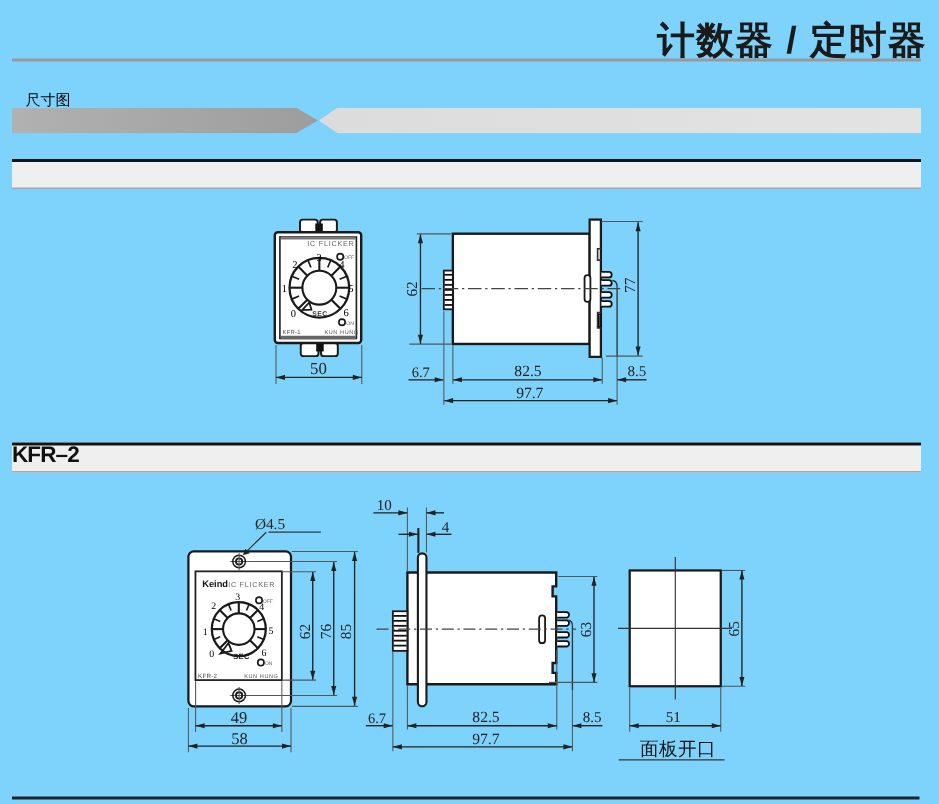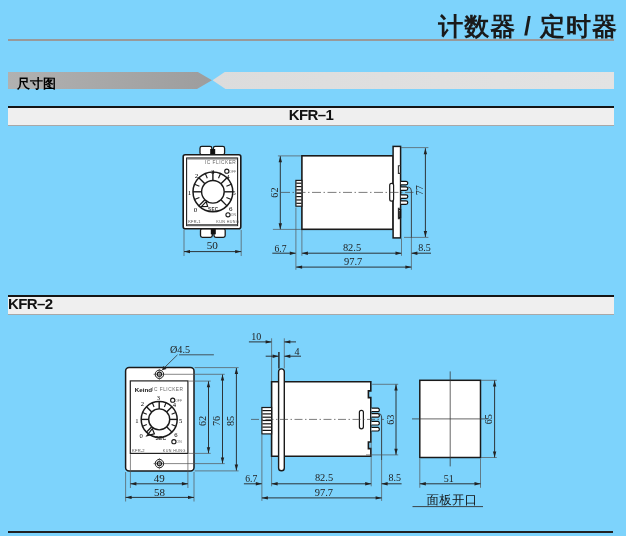--- a/index.html
+++ b/index.html
@@ -3,23 +3,22 @@
 <style>
 html,body{margin:0;padding:0;background:#fff;}
 #page{position:relative;width:626px;height:536px;background:#7dd3fc;font-family:"Liberation Sans",sans-serif;overflow:hidden;}
 </style></head>
 <body>
 <div id="page">
 <div style="position:absolute;left:0;top:10px;width:618px;text-align:right;font-size:25px;font-weight:bold;color:#1a1a1a;letter-spacing:1px;">计数器 / 定时器</div>
 <div style="position:absolute;left:8px;top:39px;width:606px;height:1.6px;background:#999;"></div>
 <div style="position:absolute;left:8px;top:71.5px;width:204px;height:17.5px;background:linear-gradient(to right,#b1b1b1,#9d9d9d);-webkit-clip-path:polygon(0 0,calc(100% - 15px) 0,100% 50%,calc(100% - 15px) 100%,0 100%);clip-path:polygon(0 0,calc(100% - 15px) 0,100% 50%,calc(100% - 15px) 100%,0 100%);"></div>
 <div style="position:absolute;left:212.5px;top:71.5px;width:401.5px;height:17.5px;background:linear-gradient(to right,#dcdcdc,#e3e3e3);-webkit-clip-path:polygon(13px 0,100% 0,100% 100%,13px 100%,0 50%);clip-path:polygon(13px 0,100% 0,100% 100%,13px 100%,0 50%);"></div>
-<div style="position:absolute;left:17px;top:75px;font-size:13px;font-weight:bold;color:#000;">尺寸图</div>
+<div style="position:absolute;left:17px;top:60px;font-size:10px;font-weight:normal;color:#000;">尺寸图</div>
 <div style="position:absolute;left:8px;top:105.5px;width:606px;height:20px;background:#efefef;border-top:2px solid #151515;border-bottom:1px solid #a8a8a8;box-sizing:border-box;"></div>
-<div style="position:absolute;left:8px;top:106.2px;width:606px;text-align:center;font-size:15px;font-weight:bold;color:#111;letter-spacing:-0.6px;">KFR–1</div>
 <div style="position:absolute;left:8px;top:294.5px;width:606px;height:20px;background:#efefef;border-top:2px solid #151515;border-bottom:1px solid #a8a8a8;box-sizing:border-box;"></div>
 <div style="position:absolute;left:8px;top:295.2px;width:606px;text-align:left;font-size:15px;font-weight:bold;color:#111;letter-spacing:-0.6px;">KFR–2</div>
 <div style="position:absolute;left:8px;top:530.5px;width:605px;height:2px;background:#222;"></div>
 <svg width="626" height="536" viewBox="0 0 626 536" style="position:absolute;left:0;top:0;" xmlns="http://www.w3.org/2000/svg">
 <rect x="200.0" y="146.4" width="11.8" height="8.5" rx="1.8" fill="#fff" stroke="#1a1a1a" stroke-width="1.3"></rect>
 <rect x="213.4" y="146.4" width="11.2" height="8.5" rx="1.8" fill="#fff" stroke="#1a1a1a" stroke-width="1.3"></rect>
 <rect x="210.2" y="149.0" width="5.0" height="5.8" fill="#111"></rect>
 <rect x="200.5" y="228.7" width="11.8" height="8.7" rx="1.8" fill="#fff" stroke="#1a1a1a" stroke-width="1.3"></rect>
 <rect x="214.0" y="228.7" width="11.2" height="8.7" rx="1.8" fill="#fff" stroke="#1a1a1a" stroke-width="1.3"></rect>
 <rect x="210.8" y="228.9" width="5.0" height="5.4" fill="#111"></rect>

